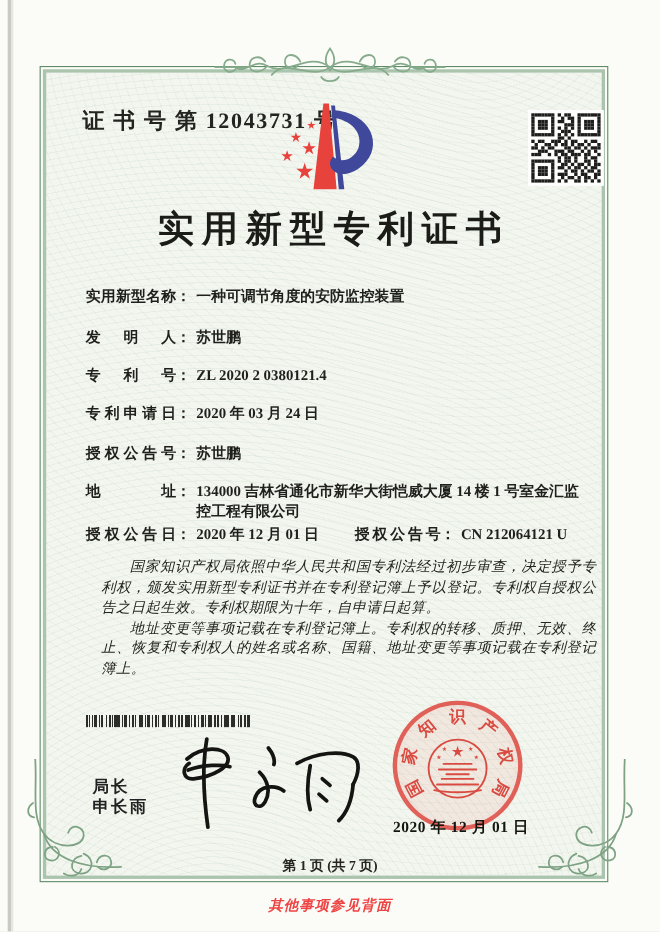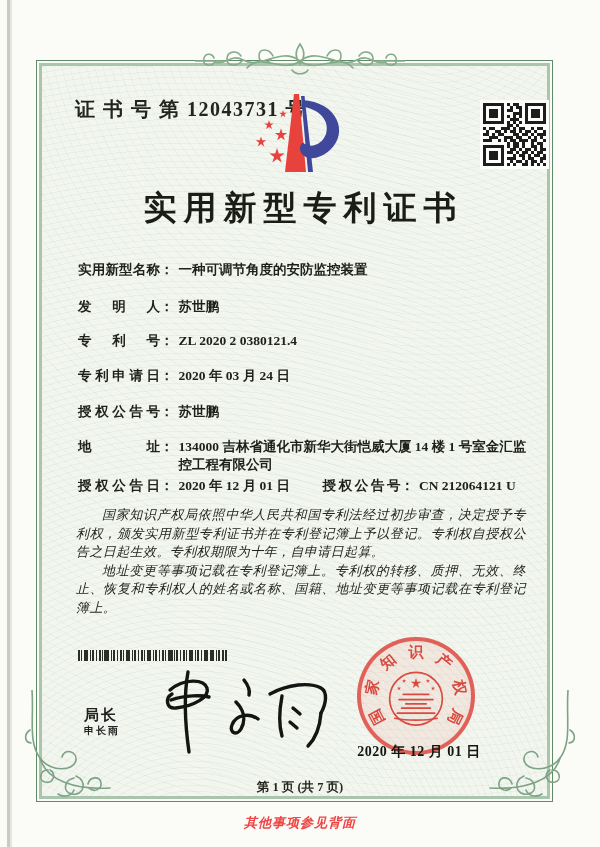--- a/index.html
+++ b/index.html
@@ -33,34 +33,34 @@
   .fr0{top:261px}.fr1{top:298px}.fr2{top:332px}.fr3{top:367px}.fr4{top:403px}.fr5{top:438px}.fr6{top:477px}
   .flabel{display:inline-block;width:82px;text-align:justify;text-align-last:justify;white-space:nowrap;}
   .flabel2{display:inline-block;width:78px;text-align:justify;text-align-last:justify;white-space:nowrap;}
   .fcolon{margin-right:5px;}
   .fvalue{white-space:pre-wrap;}
   .fvalue-addr{display:inline-block;width:352px;}
   .pair{display:flex;}
   .pair2{margin-left:18px;}
   .fv-date{display:inline-block;width:126px;}
 
-  .paras{position:absolute;left:76px;top:506px;width:450px;font-size:13px;line-height:18.6px;
+  .paras{position:absolute;left:92px;top:506px;width:450px;font-size:13px;line-height:18.6px;
       font-style:italic;color:#24241f;text-align:justify;letter-spacing:.4px;}
   .paras p{margin:0;text-indent:2em;}
 
   .barcode{position:absolute;left:78px;top:650px;width:150px;height:11px;
       background:
         repeating-linear-gradient(90deg,#2c2c28 0 1px,transparent 1px 3px),
         repeating-linear-gradient(90deg,#2c2c28 0 2px,transparent 2px 7px),
         repeating-linear-gradient(90deg,transparent 0 9px,#2c2c28 9px 10px,transparent 10px 17px);}
 
   .director-title{position:absolute;left:84px;top:694px;font-family:"Liberation Sans",sans-serif;
       font-size:15px;font-weight:700;color:#222;letter-spacing:2px;margin-top:12px;}
   .director-name{position:absolute;left:84px;top:724px;font-family:"Liberation Sans",sans-serif;
-      font-size:10px;font-weight:700;color:#222;letter-spacing:2px;}
+      font-size:15px;font-weight:700;color:#222;letter-spacing:2px;}
   .signature{position:absolute;left:158px;top:666px;z-index:6;}
 
   .seal{position:absolute;left:357px;top:637px;width:118px;height:118px;border-radius:50%;
       border:4px solid rgba(221,74,66,.85);box-sizing:border-box;z-index:5;
       background:radial-gradient(circle,rgba(235,110,100,.10) 0 62%,rgba(235,110,100,.16) 78%,rgba(235,110,100,.06) 100%);}
   .seal-ring span{position:absolute;left:50%;top:50%;font-size:15px;font-weight:700;color:#d94a41;
       font-family:"Liberation Serif",serif;}
   .seal-emblem{position:absolute;left:50%;top:50%;transform:translate(-50%,-46%);}
   .seal-date{position:absolute;left:348px;top:743px;width:142px;text-align:center;font-size:14px;
       font-weight:700;letter-spacing:.5px;color:#15150f;z-index:7;}

